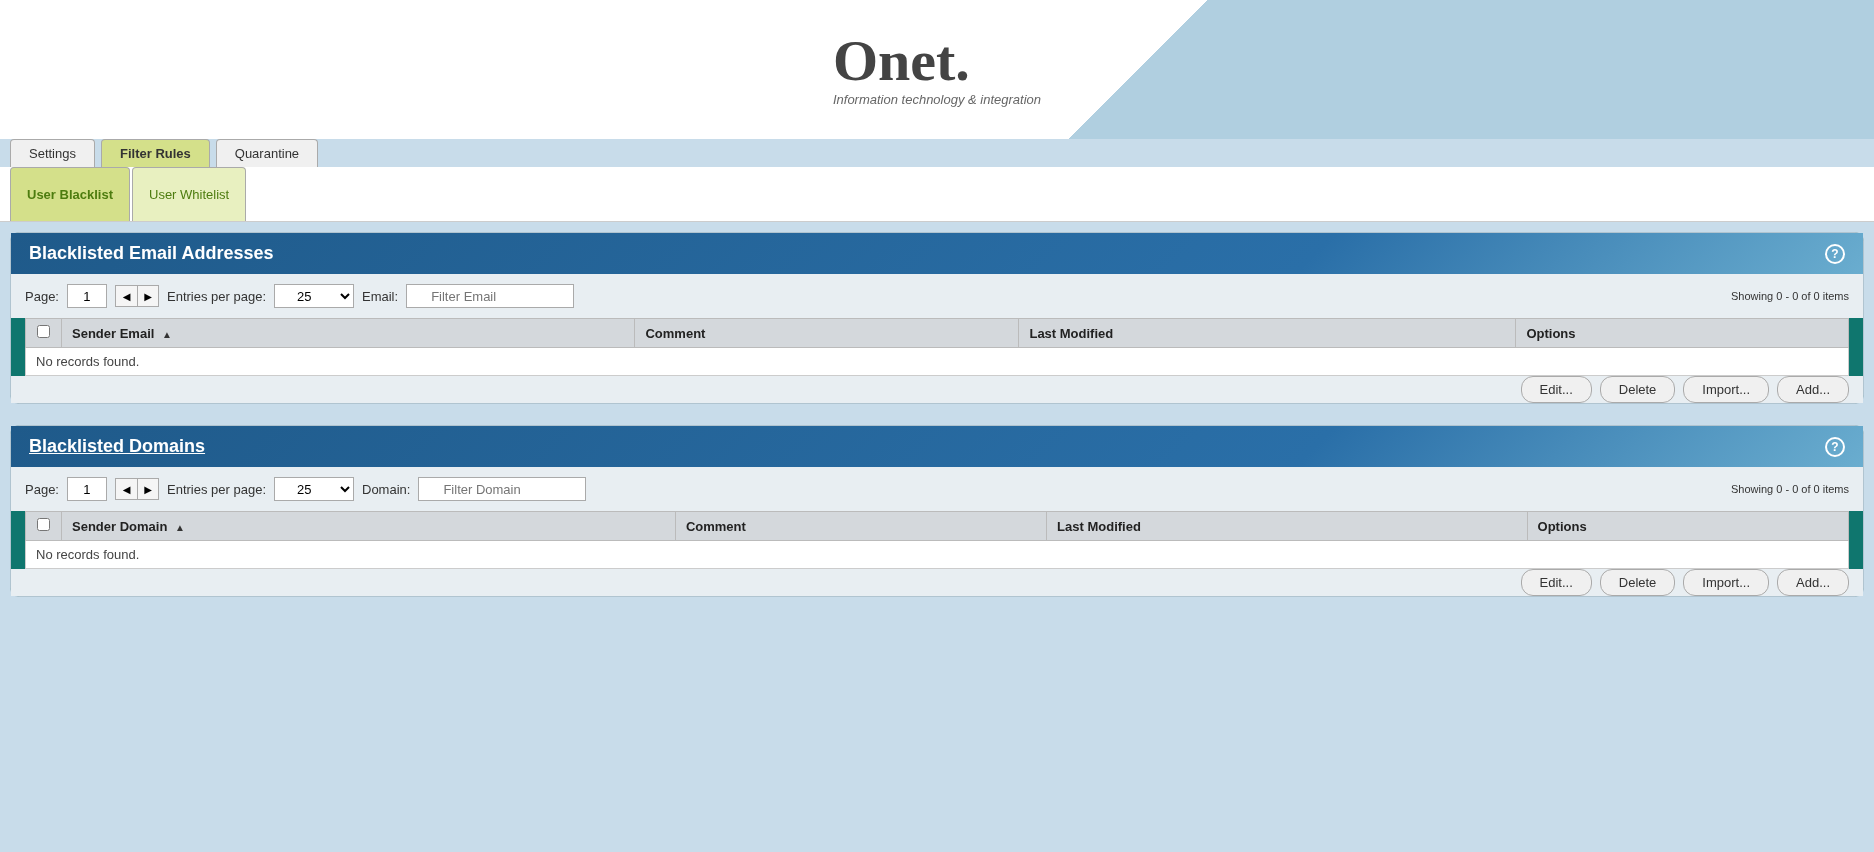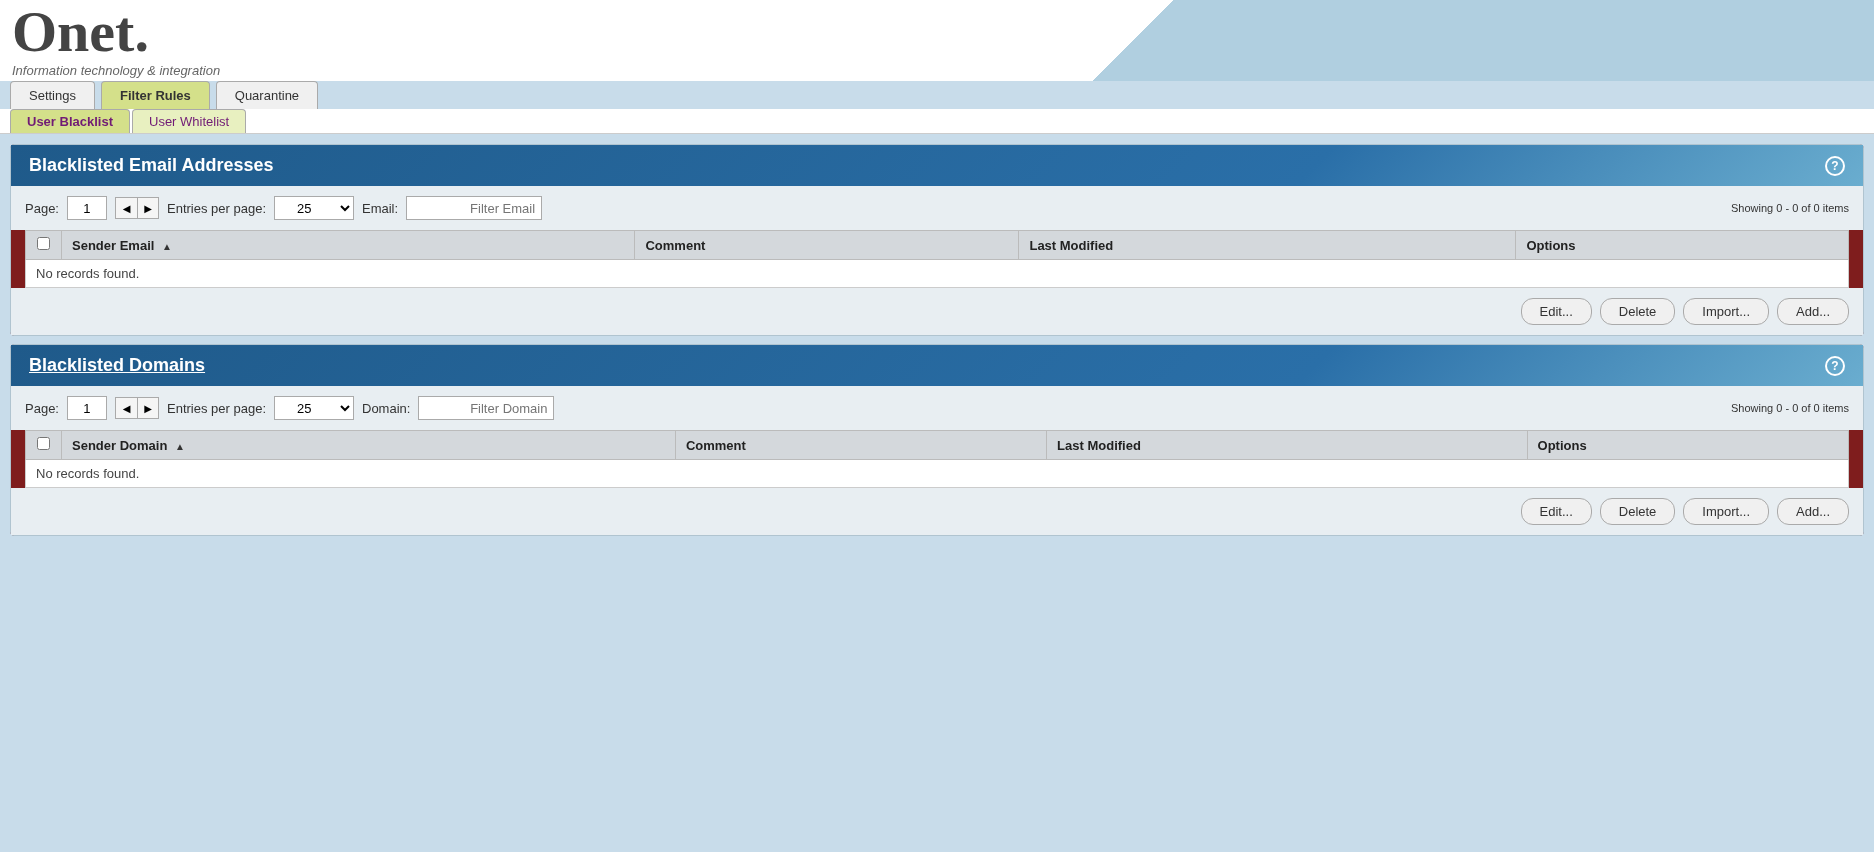--- a/index.html
+++ b/index.html
@@ -1,25 +1,26 @@
 <!DOCTYPE html>
 <html><head>
   <meta charset="utf-8">
   <style>
     * { box-sizing: border-box; margin: 0; padding: 0; }
     body { font-family: Arial, sans-serif; font-size: 13px; background: #c8dcea; }
 
     
     .header {
       background: linear-gradient(135deg, #ffffff 0%, #ffffff 60%, #b0cfe0 60%, #b0cfe0 100%);
-      height: 81px;
+      height: 139px;
       display: flex;
       align-items: center;
       padding: 10px 12px;
       position: relative;
+      justify-content: center;
     }
     .logo-onet {
       font-size: 58px;
       font-weight: 900;
       color: #444;
       font-family: Georgia, serif;
       line-height: 1;
     }
     .logo-tagline {
       font-size: 13px;
@@ -53,46 +54,46 @@
     }
     .tabs-secondary {
       display: flex;
       align-items: flex-end;
       background: #fff;
       padding: 0 10px;
       gap: 2px;
       border-bottom: 1px solid #ccc;
     }
     .tab-secondary {
-      padding: 4px 16px;
+      padding: 19px 16px;
       border: 1px solid #aaa;
       border-bottom: none;
       cursor: pointer;
       border-radius: 4px 4px 0 0;
       background: #e8f0c0;
-      color: #701a75;
+      color: #4d7c0f;
       font-size: 13px;
     }
     .tab-secondary.active {
       background: #d4e08a;
       font-weight: bold;
     }
 
     
     .main-content {
       background: #c8dcea;
       padding: 10px;
     }
 
     
     .section {
-      background: #7f1d1d;
+      background: #0f766e;
       border: 1px solid #b0c4d0;
-      margin-bottom: 8px;
-      border-radius: 4px;
+      margin-bottom: 21px;
+      border-radius: 9px;
     }
     .section-help-icon {
       color: #fff;
       width: 20px;
       height: 20px;
       border: 2px solid #fff;
       border-radius: 50%;
       display: flex;
       align-items: center;
       justify-content: center;
@@ -140,23 +141,22 @@
       background: #fff;
       font-size: 13px;
       padding: 0 18px;
     }
     .filter-input {
       height: 24px;
       border: 1px solid #aaa;
       padding: 2px 6px 2px 24px;
       font-size: 13px;
       background: #fff;
-      width: 136px;
+      width: 168px;
       position: relative;
-      text-align: right;
     }
     .filter-wrapper {
       position: relative;
       display: flex;
       align-items: center;
     }
     .filter-wrapper .search-icon-inner {
       position: absolute;
       left: 6px;
       color: #999;
@@ -199,21 +199,21 @@
     .sort-arrow {
       margin-left: 4px;
       color: #333;
       font-size: 10px;
     }
 
     
     .action-bar {
       display: flex;
       justify-content: flex-end;
-      padding: 10px 14px;
+      padding: 0 14px;
       gap: 8px;
       background: #e8eef2;
     }
     .action-btn {
       padding: 5px 18px;
       border: 1px solid #aaa;
       border-radius: 12px;
       background: #f0f0f0;
       cursor: pointer;
       font-size: 13px;

